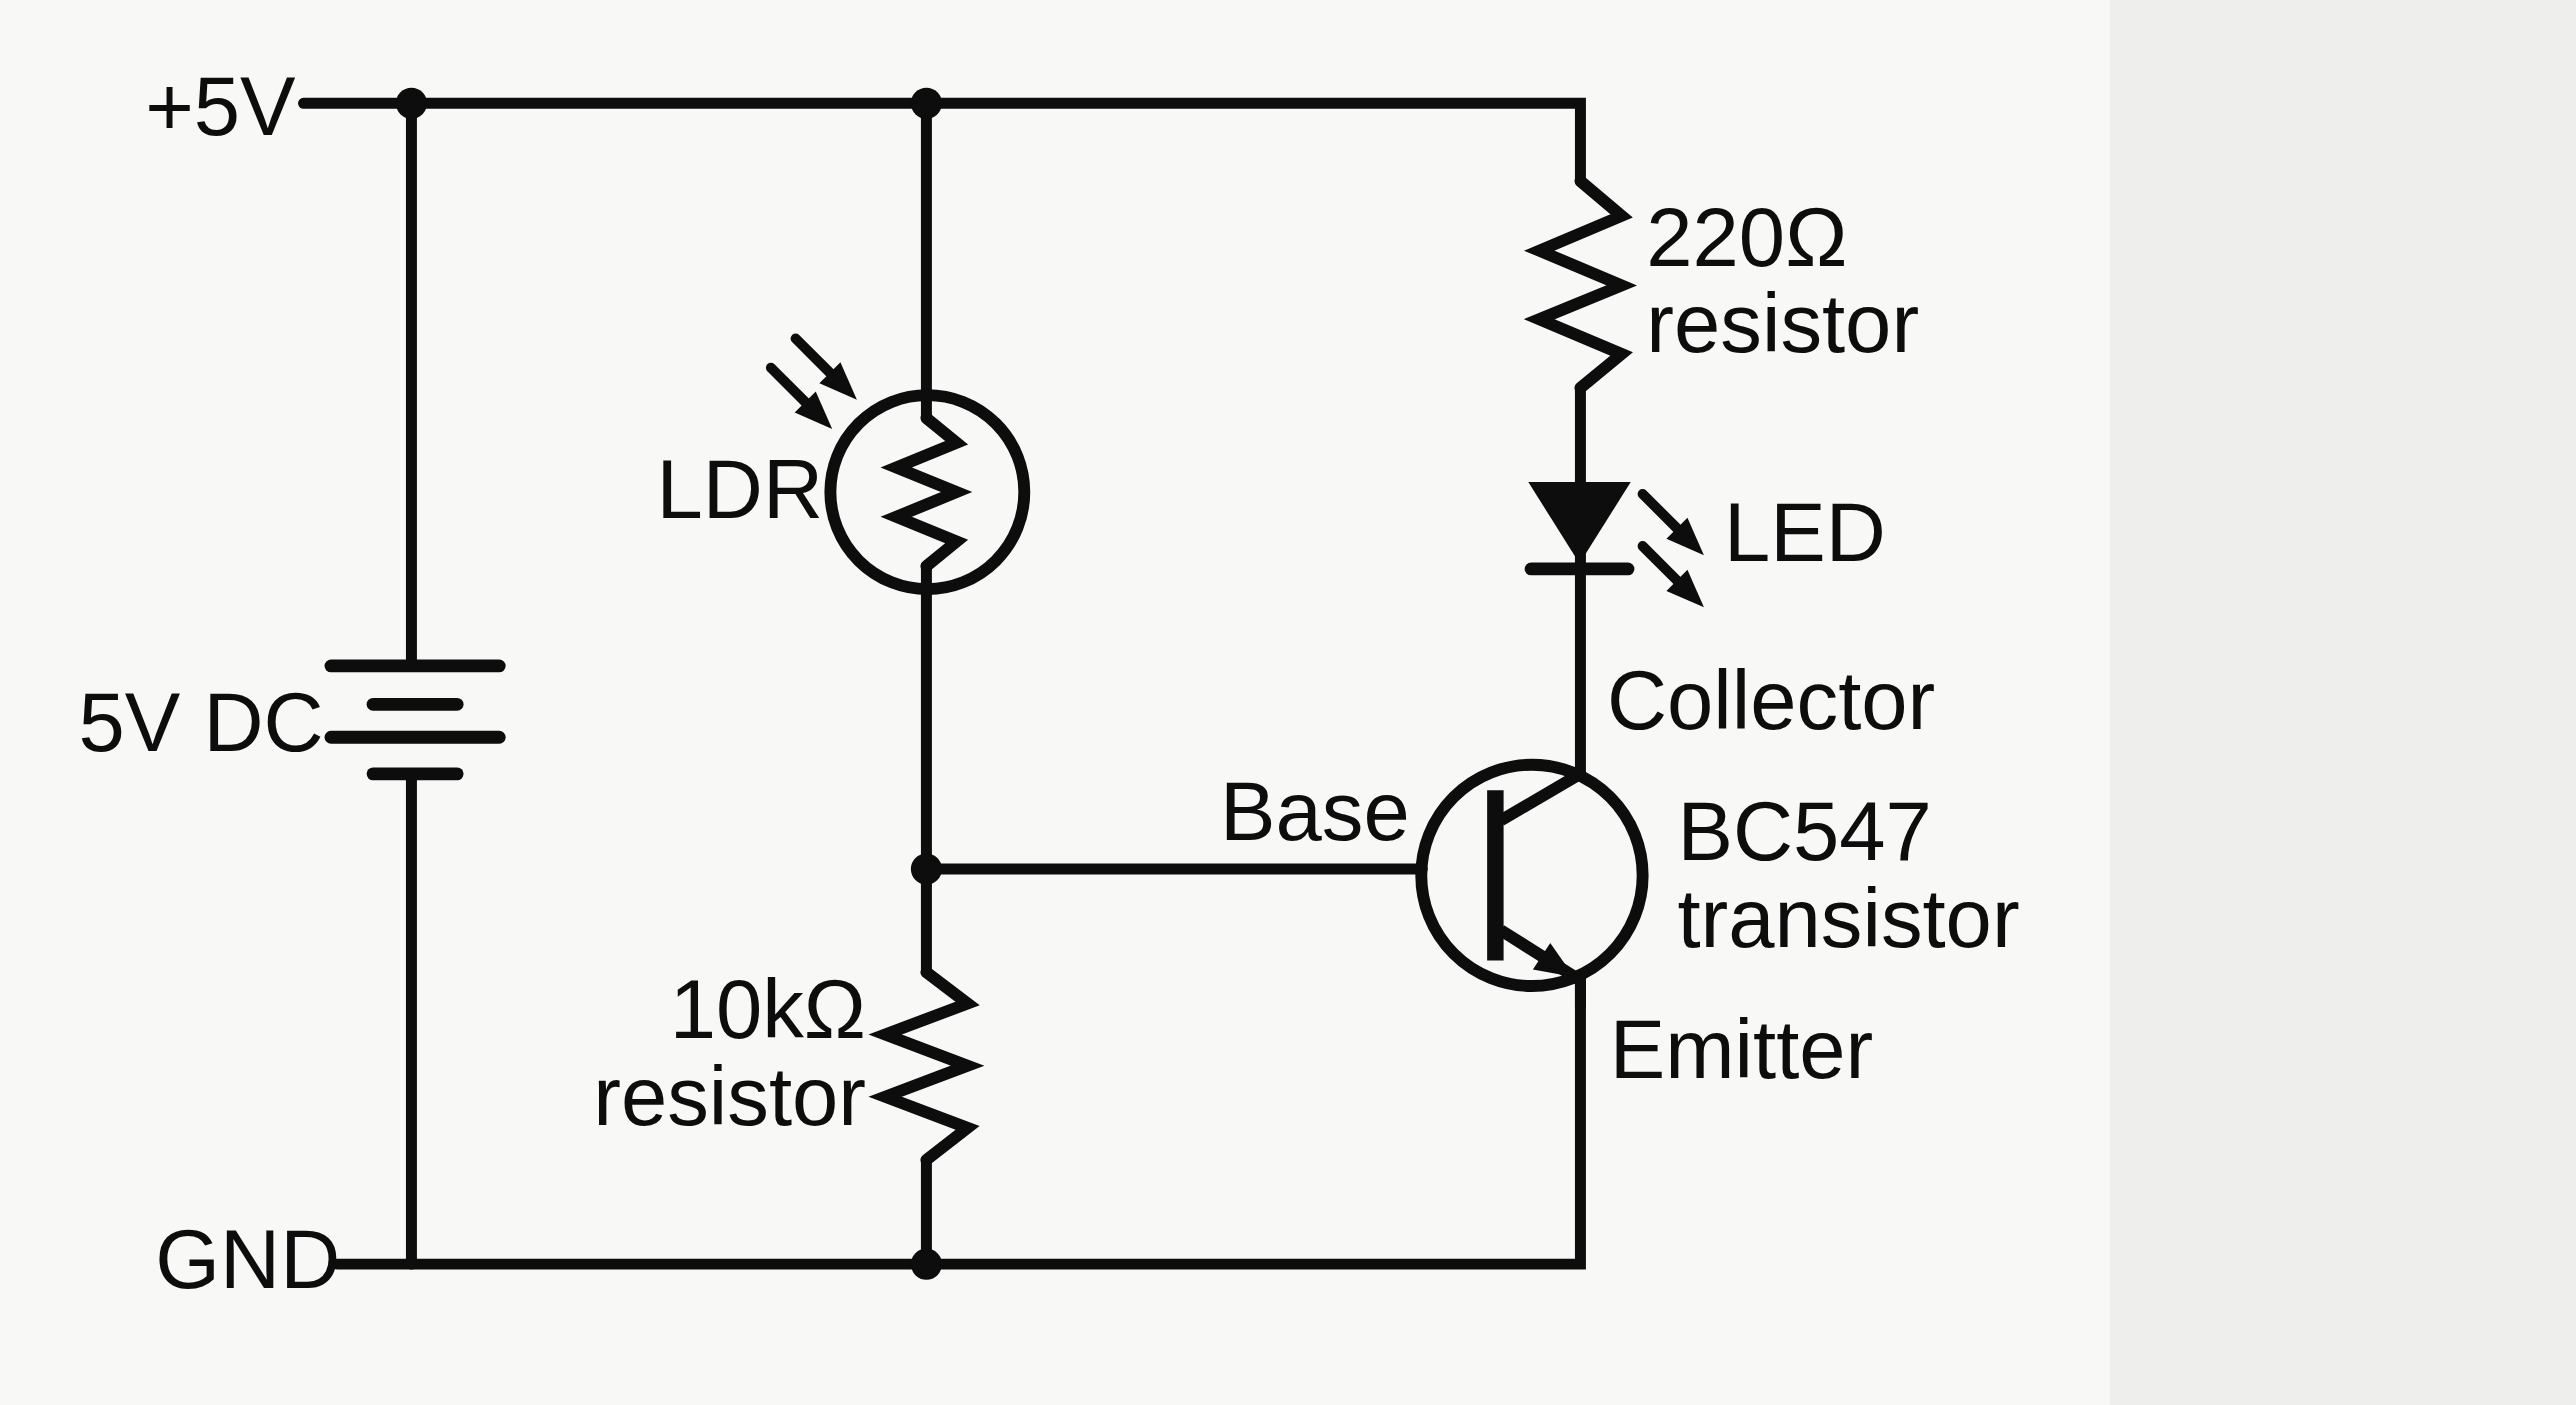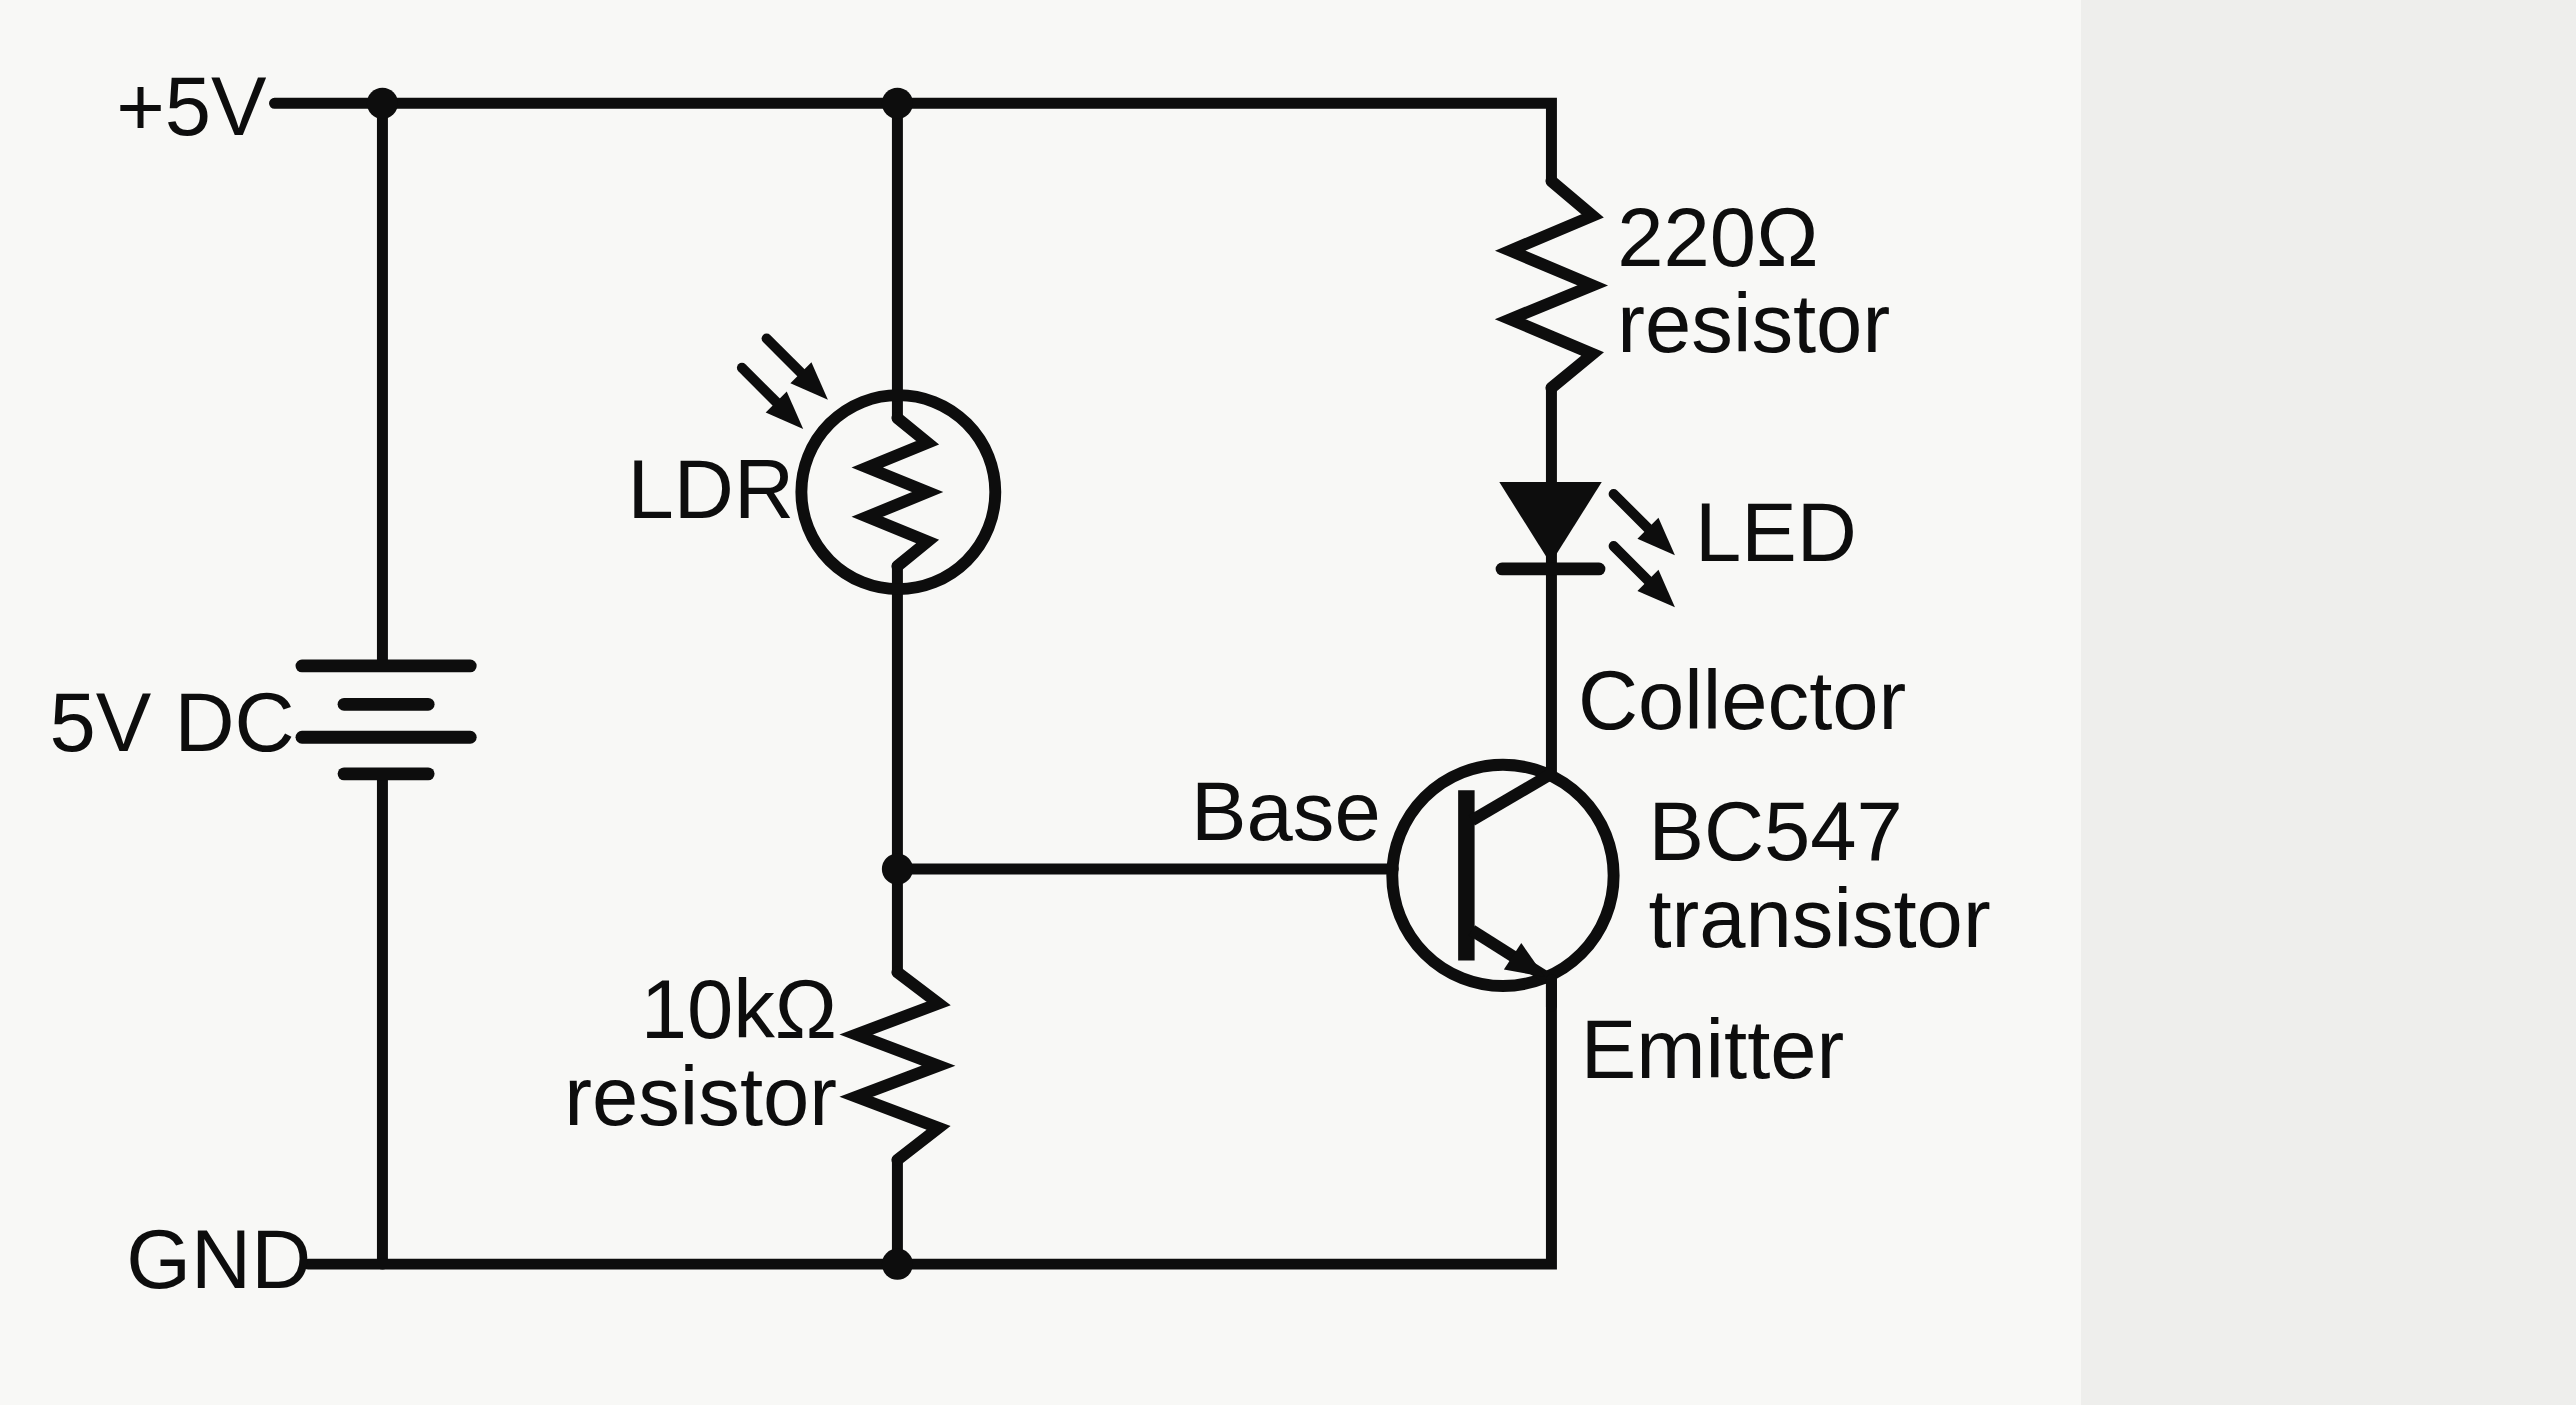--- a/index.html
+++ b/index.html
@@ -7,20 +7,21 @@
     padding: 0;
     background: #eeeeec;
   }
   .stage {
     position: relative;
     width: 2081px;
     height: 1405px;
     background: #f8f8f6;
     overflow: hidden;
     font-family: "Liberation Sans", sans-serif;
+    padding-left: 29px;
   }
   svg { display: block; }
   .wire   { fill: none; stroke: #0d0d0d; stroke-width: 12; stroke-linecap: round; }
   .zig    { fill: none; stroke: #0d0d0d; stroke-width: 13; stroke-linejoin: miter; stroke-linecap: round; }
   .sym    { fill: none; stroke: #0d0d0d; stroke-width: 13; }
   .plate  { fill: none; stroke: #0d0d0d; stroke-width: 14; stroke-linecap: round; }
   .bar    { fill: none; stroke: #0d0d0d; stroke-width: 18; stroke-linecap: butt; }
   .shaft  { fill: none; stroke: #0d0d0d; stroke-width: 11; stroke-linecap: round; }
   .solid  { fill: #0d0d0d; stroke: none; }
   .lbl    { fill: #0d0d0d; font-size: 91px; letter-spacing: 0px; }

